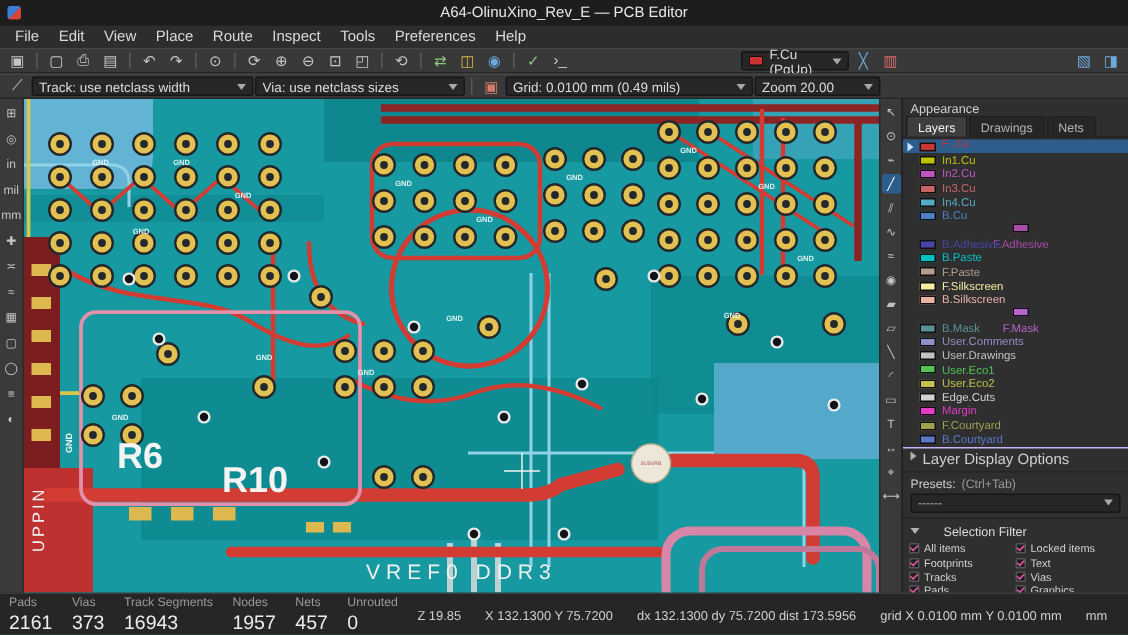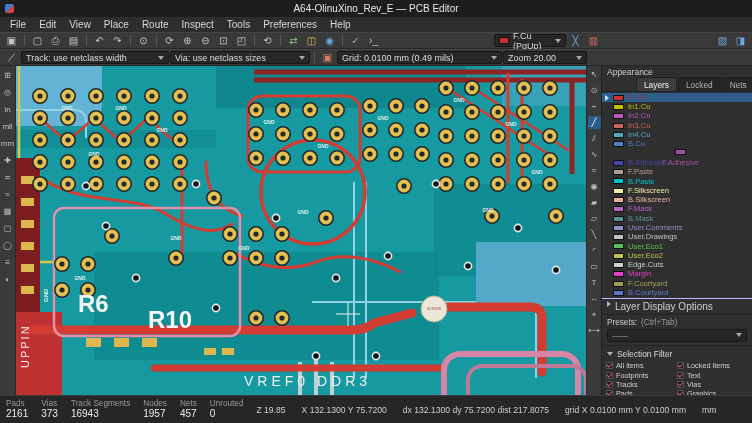--- a/index.html
+++ b/index.html
@@ -52,21 +52,21 @@
     font-family:"Liberation Sans", sans-serif; }
 
   
   .appearance { width:151px; background:#2f2f2f; border-left:1px solid #1f1f1f;
     display:flex; flex-direction:column; font-size:8px; color:#d6d6d6; flex:none; overflow:hidden; }
   .app-title { height:11px; display:flex; align-items:center; padding:0 5px;
     font-size:8.5px; color:#cfcfcf; flex:none; }
   .app-tabs { display:flex; border-bottom:1px solid #222; padding:0 2px; gap:1px; flex:none; }
   .app-tab { padding:2px 7px 1px; font-size:8.3px; background:#262626; border:1px solid #1f1f1f;
     border-bottom:none; border-radius:2px 2px 0 0; color:#b4b4b4; }
-  .app-tab.active { background:#3d3d3d; color:#f0f0f0;margin-left:32px; }
+  .app-tab.active { background:#3d3d3d; color:#f0f0f0; }
   .layers-list { flex:none; padding-top:1px; }
   .layer-row { height:9.3px; display:flex; align-items:center; gap:4px;
     padding:0 4px 0 11px; position:relative; }
   .layer-row.active { background:#2d5d8b; color:#fff; }
   .layer-row.active::before { content:""; position:absolute; left:3px; top:50%;
     transform:translateY(-50%); width:0; height:0; border-top:3px solid transparent;
     border-bottom:3px solid transparent; border-left:4px solid #cfe3ff; }
   .layer-swatch { width:11px; height:6px; border:1px solid #101010; flex:none; }
   .layer-name { font-size:7.6px; line-height:1; white-space:nowrap; }
 
@@ -77,38 +77,38 @@
     border-left:4px solid #b0b0b0; }
   .tri-down { border-left:3px solid transparent; border-right:3px solid transparent;
     border-top:4px solid #b0b0b0; }
   .presets-wrap { padding:1px 5px 3px; border-top:1px solid #242424; flex:none; }
   .presets-label-row { display:flex; gap:4px; font-size:8.2px; color:#cfcfcf; padding:2px 0; }
   .muted { color:#9a9a9a; }
   .preset-select { height:13px; background:#262626; border:1px solid #161616; border-radius:2px;
     display:flex; align-items:center; padding:0 4px; color:#b8b8b8; font-size:8px; }
 
   .sf { border-top:1px solid #242424; flex:1; display:flex; flex-direction:column; }
-  .sf-header { display:flex; align-items:center; gap:4px; padding:3px 5px 2px;
+  .sf-header { display:flex; align-items:center; gap:16px; padding:3px 5px 2px;
     font-size:8.4px; color:#dadada; flex:none; }
   .sf-grid { display:grid; grid-template-columns:1fr 1fr; padding:1px 4px; row-gap:1px; }
   .sf-item { display:flex; align-items:center; gap:3px; height:8.4px;
     font-size:7.3px; color:#d0d0d0; }
   .cb { width:7px; height:7px; background:#1e1e1e; border:1px solid #555; border-radius:1px;
     display:flex; align-items:center; justify-content:center; flex:none; }
   .cb::after { content:""; width:2px; height:4px; border:solid #e255a1;
     border-width:0 1.5px 1.5px 0; transform:rotate(45deg) translate(-0.5px,-0.5px); display:none; }
   .sf-item.checked .cb::after { display:block; }
 
   
   .statusbar { height:28px; background:#262626; border-top:1px solid #3c3c3c;
     display:flex; align-items:center; padding:0 6px; font-size:8.6px; color:#cfcfcf; flex:none; }
   .stat-cells { display:flex; align-items:center; }
   .stat-cell { display:flex; flex-direction:column; margin-right:13px; line-height:1.2; }
   .stat-label { color:#9a9a9a; font-size:8.2px; white-space:nowrap; }
-  .stat-value { color:#ececec; font-size:10px; white-space:nowrap; }
+  .stat-value { color:#ececec; font-size:13px; white-space:nowrap; }
   .stat-right { display:flex; align-items:center; }
   .sr { margin-right:16px; white-space:nowrap; }
 </style>
 </head>
 <body>
 
 <div class="app">
 
   <div class="titlebar">
     <span class="app-icon"></span>
@@ -546,21 +546,21 @@
         <span class="vicon">↔</span>
         <span class="vicon">⌖</span>
         <span class="vicon">⟷</span>
       </div>
 
     <div class="appearance">
       <div class="app-title">Appearance</div>
       <div class="app-tabs">
 
       <span class="app-tab active">Layers</span>
-          <span class="app-tab">Locked</span>
+          <span class="app-tab">Drawings</span>
           <span class="app-tab">Nets</span>
         </div>
       <div class="layers-list">
 
           <div class="layer-row active" style="color: rgb(200, 52, 52); font-family: Liberation Mono, monospace;">
             <span class="layer-swatch" style="background: rgb(200, 52, 52);"></span>
             <span class="layer-name">F.Cu</span>
           </div>
 
           <div class="layer-row" style="color: rgb(191, 194, 0);">
@@ -591,41 +591,41 @@
           <div class="layer-row" style="color: rgb(168, 77, 168); flex-direction: column;">
             <span class="layer-swatch" style="background: rgb(168, 77, 168);"></span>
             <span class="layer-name">F.Adhesive</span>
           </div>
 
           <div class="layer-row" style="color: rgb(69, 69, 168);">
             <span class="layer-swatch" style="background: rgb(69, 69, 168);"></span>
             <span class="layer-name">B.Adhesive</span>
           </div>
 
+          <div class="layer-row" style="color: rgb(0, 194, 194);">
+            <span class="layer-swatch" style="background: rgb(0, 194, 194);"></span>
+            <span class="layer-name">B.Paste</span>
+          </div>
+
           <div class="layer-row" style="color: rgb(180, 156, 144);">
             <span class="layer-swatch" style="background: rgb(180, 156, 144);"></span>
             <span class="layer-name">F.Paste</span>
           </div>
 
-          <div class="layer-row" style="color: rgb(0, 194, 194);">
-            <span class="layer-swatch" style="background: rgb(0, 194, 194);"></span>
-            <span class="layer-name">B.Paste</span>
-          </div>
-
           <div class="layer-row" style="color: rgb(242, 237, 161);">
             <span class="layer-swatch" style="background: rgb(242, 237, 161);"></span>
             <span class="layer-name">F.Silkscreen</span>
           </div>
 
           <div class="layer-row" style="color: rgb(232, 178, 167);">
             <span class="layer-swatch" style="background: rgb(232, 178, 167);"></span>
             <span class="layer-name">B.Silkscreen</span>
           </div>
 
-          <div class="layer-row" style="color: rgb(180, 100, 200);">
+          <div class="layer-row" style="color: rgb(180, 100, 200); flex-direction: column;">
             <span class="layer-swatch" style="background: rgb(180, 100, 200);"></span>
             <span class="layer-name">F.Mask</span>
           </div>
 
           <div class="layer-row" style="color: rgb(88, 148, 148);">
             <span class="layer-swatch" style="background: rgb(88, 148, 148);"></span>
             <span class="layer-name">B.Mask</span>
           </div>
 
           <div class="layer-row" style="color: rgb(144, 144, 200);">
@@ -764,19 +764,19 @@
         </span>
 
         <span class="stat-cell">
           <span class="stat-label">Unrouted</span>
           <span class="stat-value">0</span>
         </span>
       </span>
     <span class="stat-right">
       <span class="sr">Z 19.85</span>
       <span class="sr">X 132.1300 Y 75.7200</span>
-      <span class="sr">dx 132.1300 dy 75.7200 dist 217.8075</span>
+      <span class="sr">dx 132.1300 dy 75.7200 dist 173.5956</span>
       <span class="sr">grid X 0.0100 mm Y 0.0100 mm</span>
       <span class="sr">mm</span>
     </span>
   </div>
 
 </div>
 
 </body></html>

